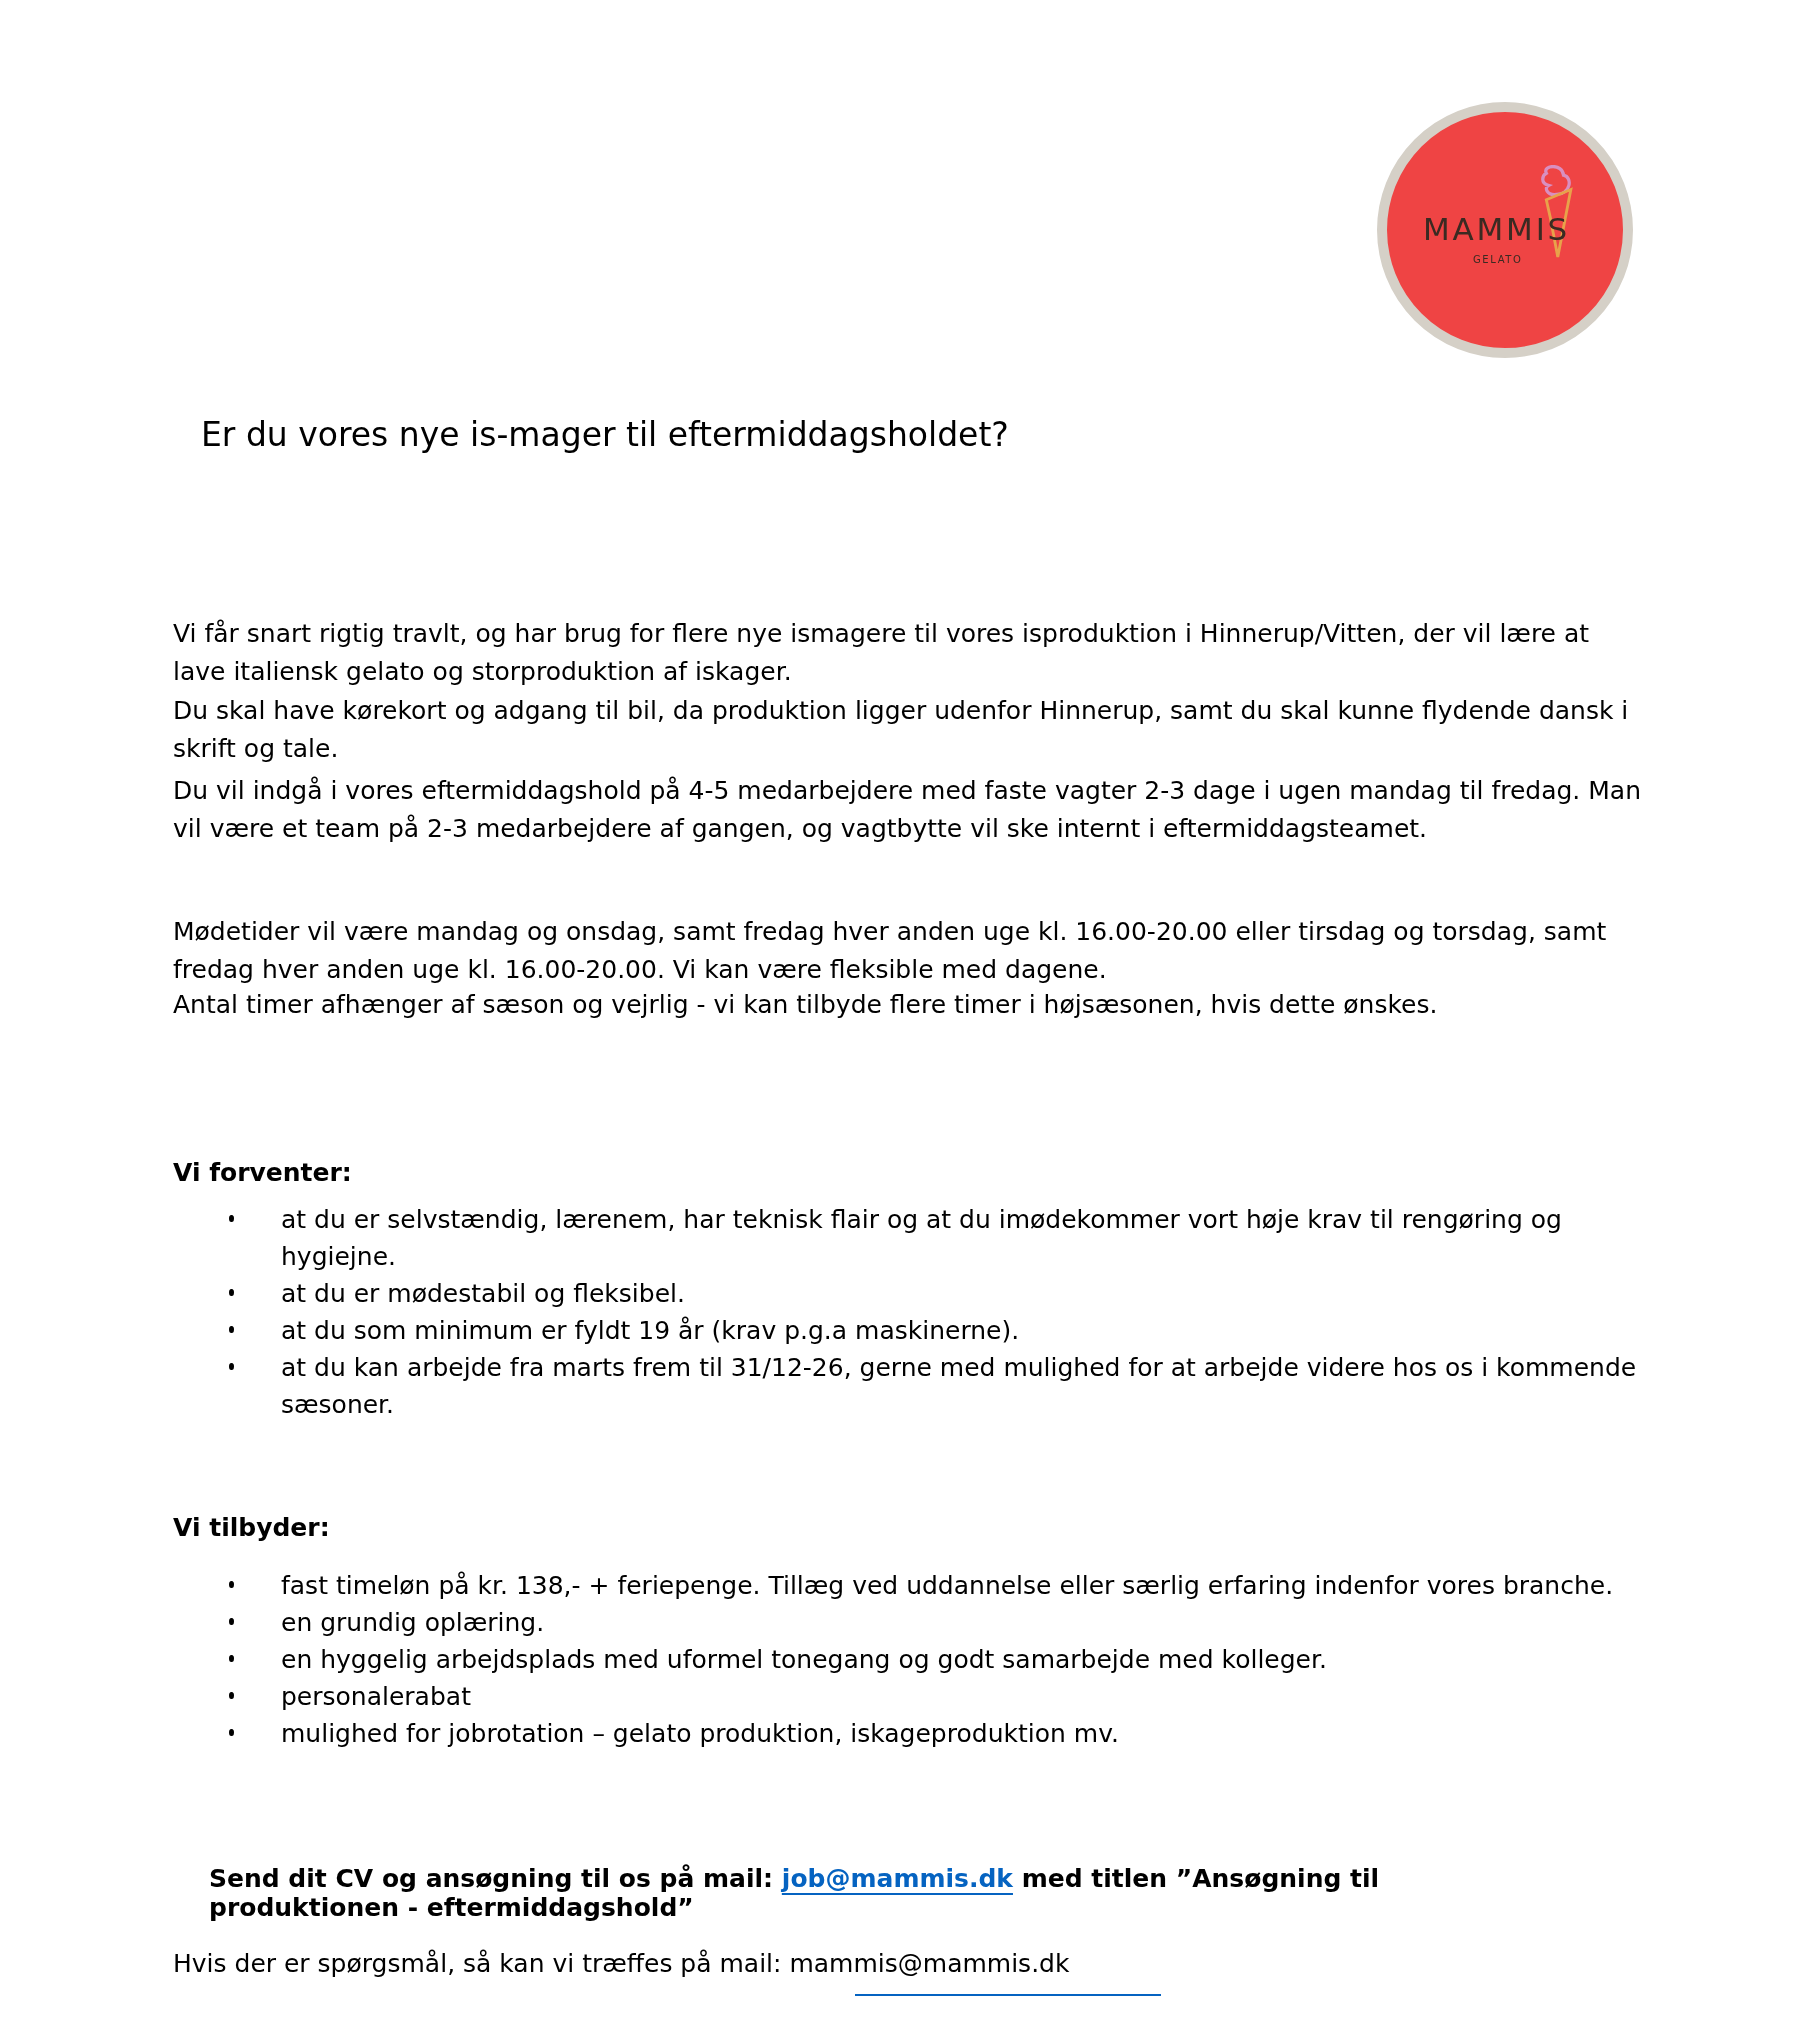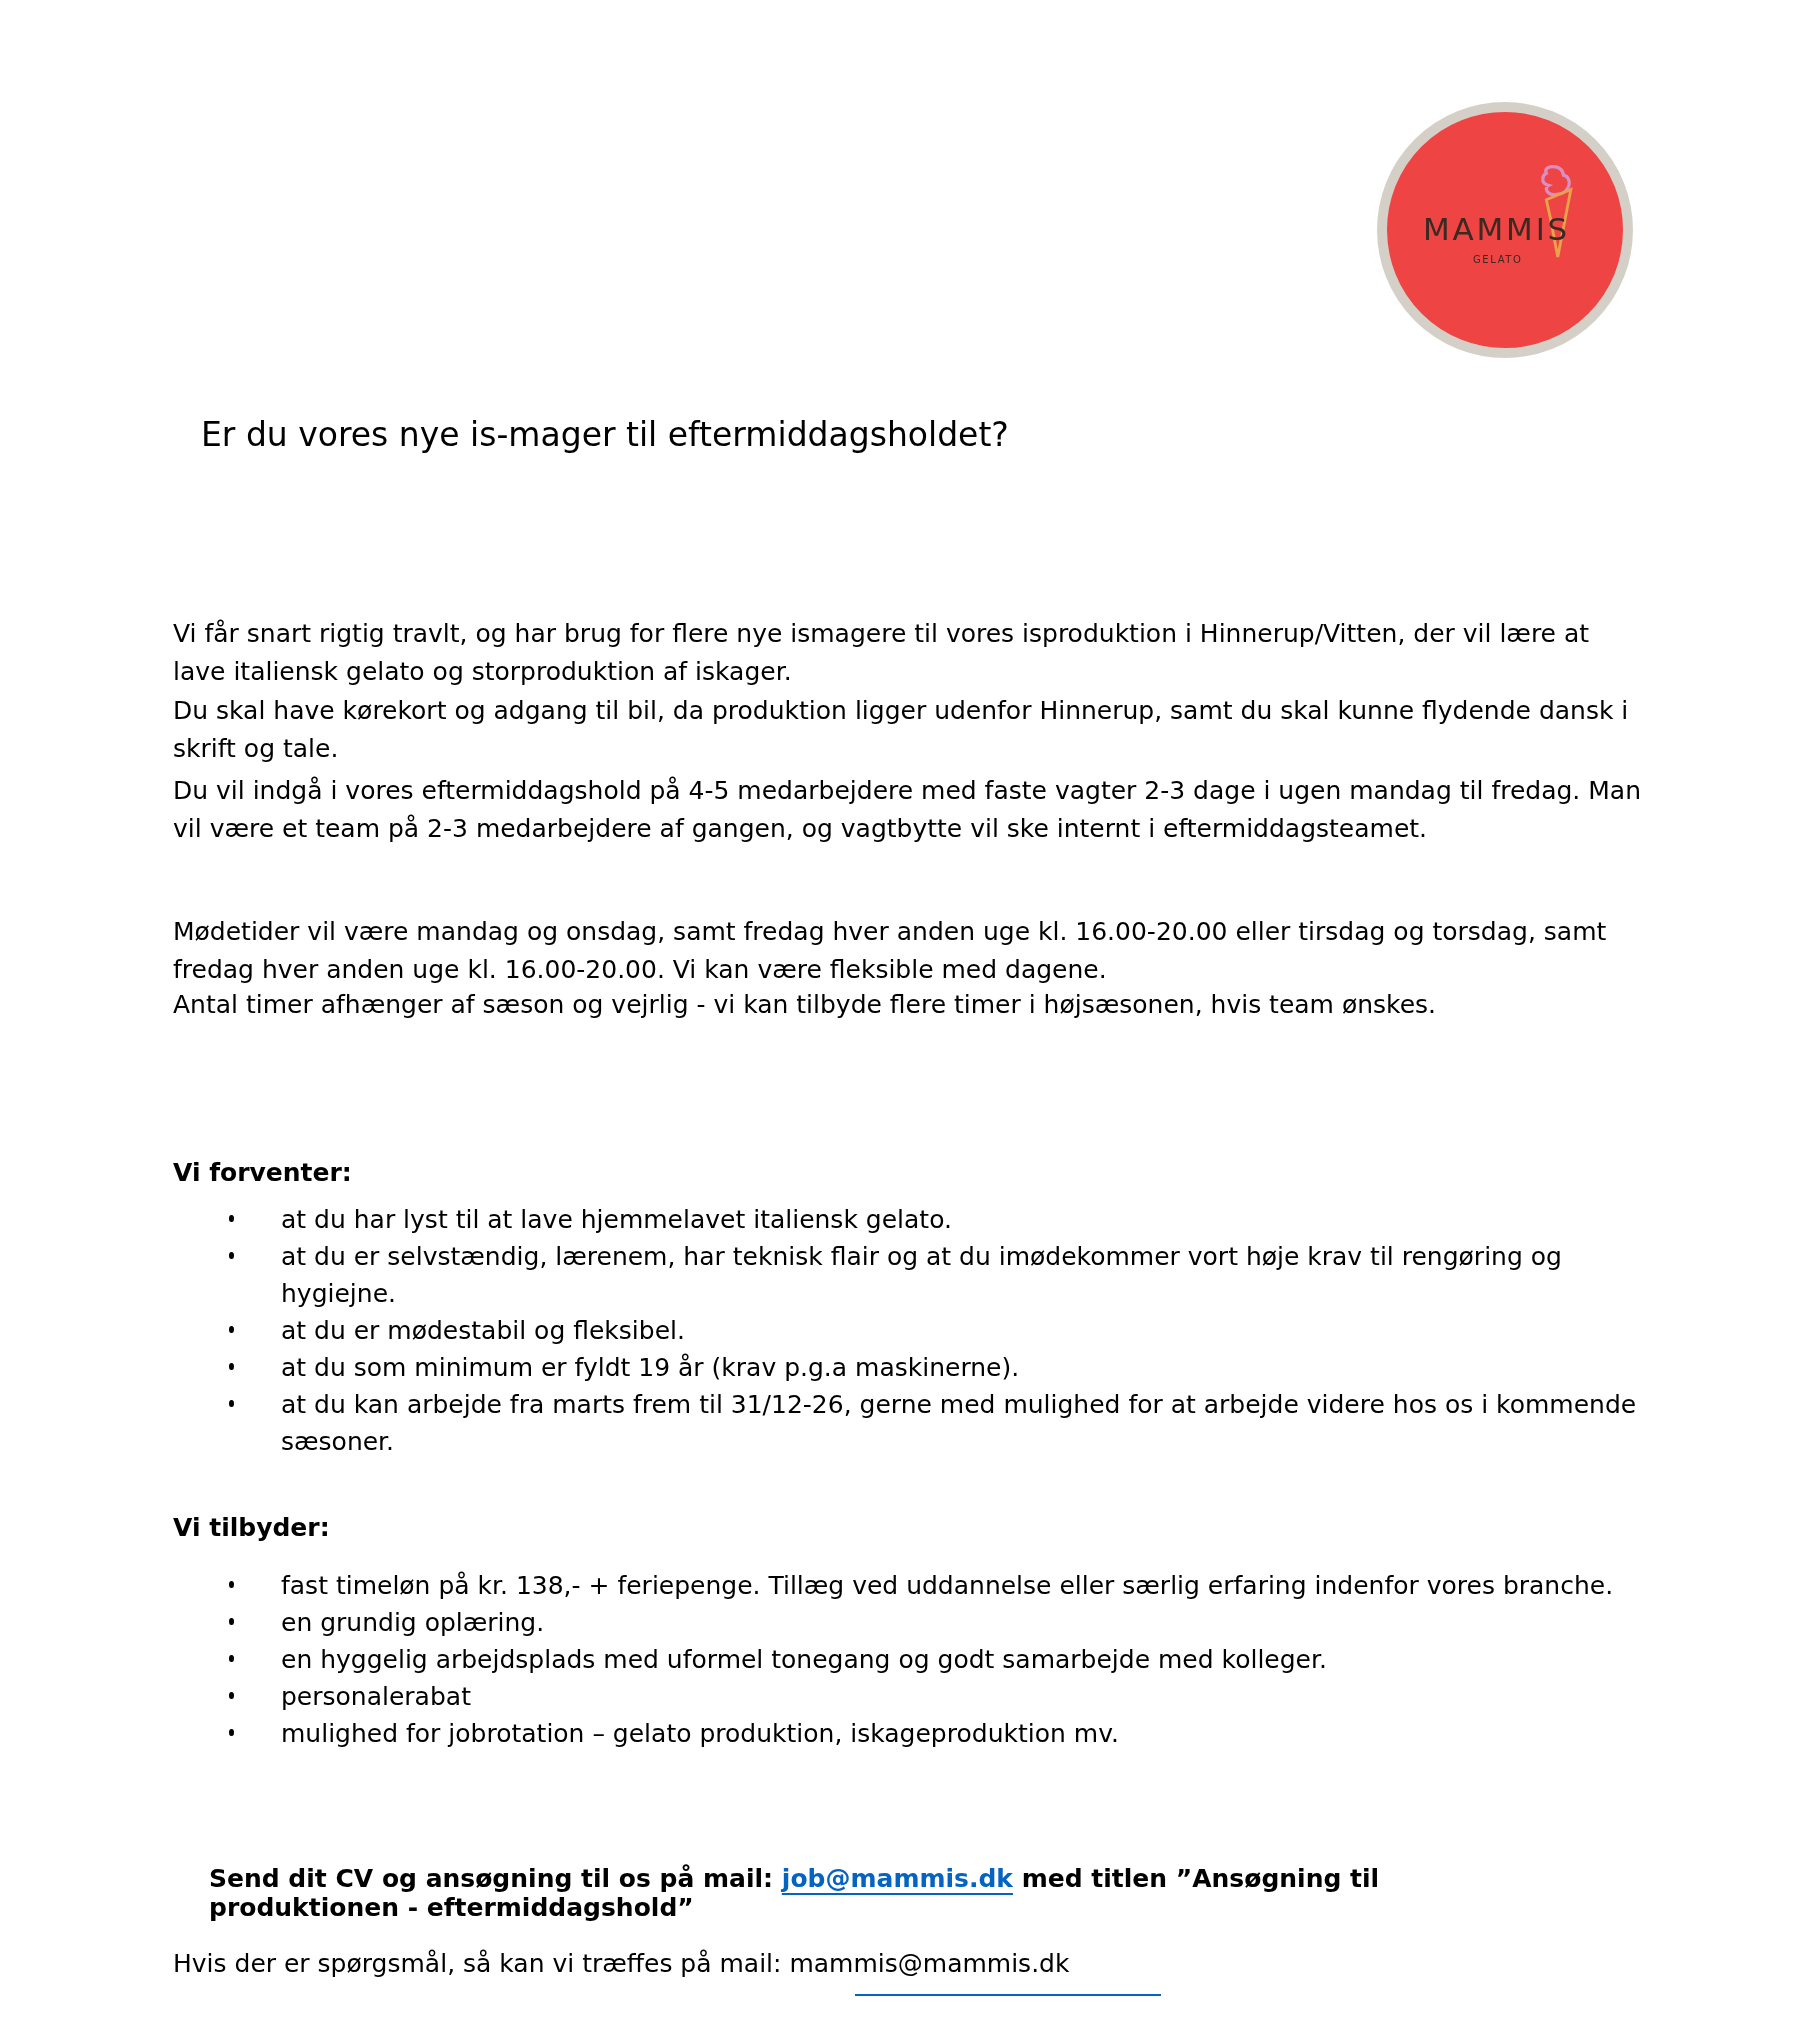--- a/index.html
+++ b/index.html
@@ -57,25 +57,24 @@
     <div class="logo-word">MAMMIS</div>
     <div class="logo-sub">GELATO</div>
   </div>
 
   <h1 class="title">Er du vores nye is-mager til eftermiddagsholdet?</h1>
 
   <p class="txt" style="top:615px;">Vi får snart rigtig travlt, og har brug for flere nye ismagere til vores isproduktion i Hinnerup/Vitten, der vil lære at lave italiensk gelato og storproduktion af iskager.</p>
   <p class="txt" style="top:692px;">Du skal have kørekort og adgang til bil, da produktion ligger udenfor Hinnerup, samt du skal kunne flydende dansk i skrift og tale.</p>
   <p class="txt" style="top:772px;">Du vil indgå i vores eftermiddagshold på 4-5 medarbejdere med faste vagter 2-3 dage i ugen mandag til fredag. Man vil være et team på 2-3 medarbejdere af gangen, og vagtbytte vil ske internt i eftermiddagsteamet.</p>
   <p class="txt" style="top:913px;">Mødetider vil være mandag og onsdag, samt fredag hver anden uge kl. 16.00-20.00 eller tirsdag og torsdag, samt fredag hver anden uge kl. 16.00-20.00. Vi kan være fleksible med dagene.</p>
-  <p class="txt" style="top:986px;">Antal timer afhænger af sæson og vejrlig - vi kan tilbyde flere timer i højsæsonen, hvis team ønskes.</p>
+  <p class="txt" style="top:986px;">Antal timer afhænger af sæson og vejrlig - vi kan tilbyde flere timer i højsæsonen, hvis dette ønskes.</p>
 
   <h2 class="h" style="top:1154px;">Vi forventer:</h2>
   <ul class="bul" style="top:1201px;">
-    <li><span class="dot"></span><span>at du har lyst til at lave hjemmelavet italiensk gelato.</span></li>
     <li><span class="dot"></span><span>at du er selvstændig, lærenem, har teknisk flair og at du imødekommer vort høje krav til rengøring og hygiejne.</span></li>
     <li><span class="dot"></span><span>at du er mødestabil og fleksibel.</span></li>
     <li><span class="dot"></span><span>at du som minimum er fyldt 19 år (krav p.g.a maskinerne).</span></li>
     <li><span class="dot"></span><span>at du kan arbejde fra marts frem til 31/12-26, gerne med mulighed for at arbejde videre hos os i kommende sæsoner.</span></li>
   </ul>
 
   <h2 class="h" style="top:1509px;">Vi tilbyder:</h2>
   <ul class="bul" style="top:1567px;">
     <li><span class="dot"></span><span>fast timeløn på kr. 138,- + feriepenge. Tillæg ved uddannelse eller særlig erfaring indenfor vores branche.</span></li>
     <li><span class="dot"></span><span>en grundig oplæring.</span></li>

